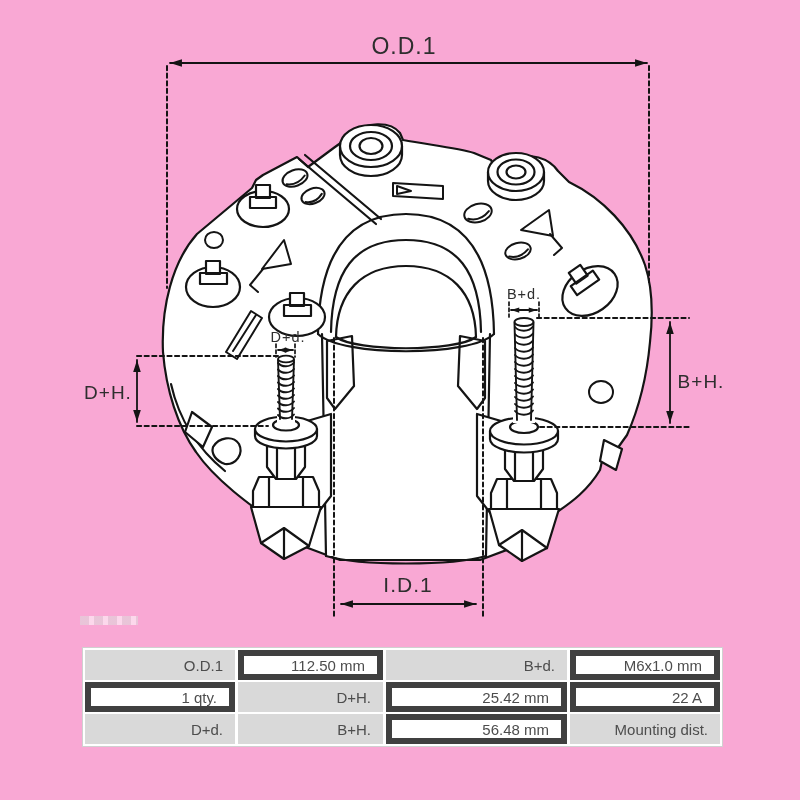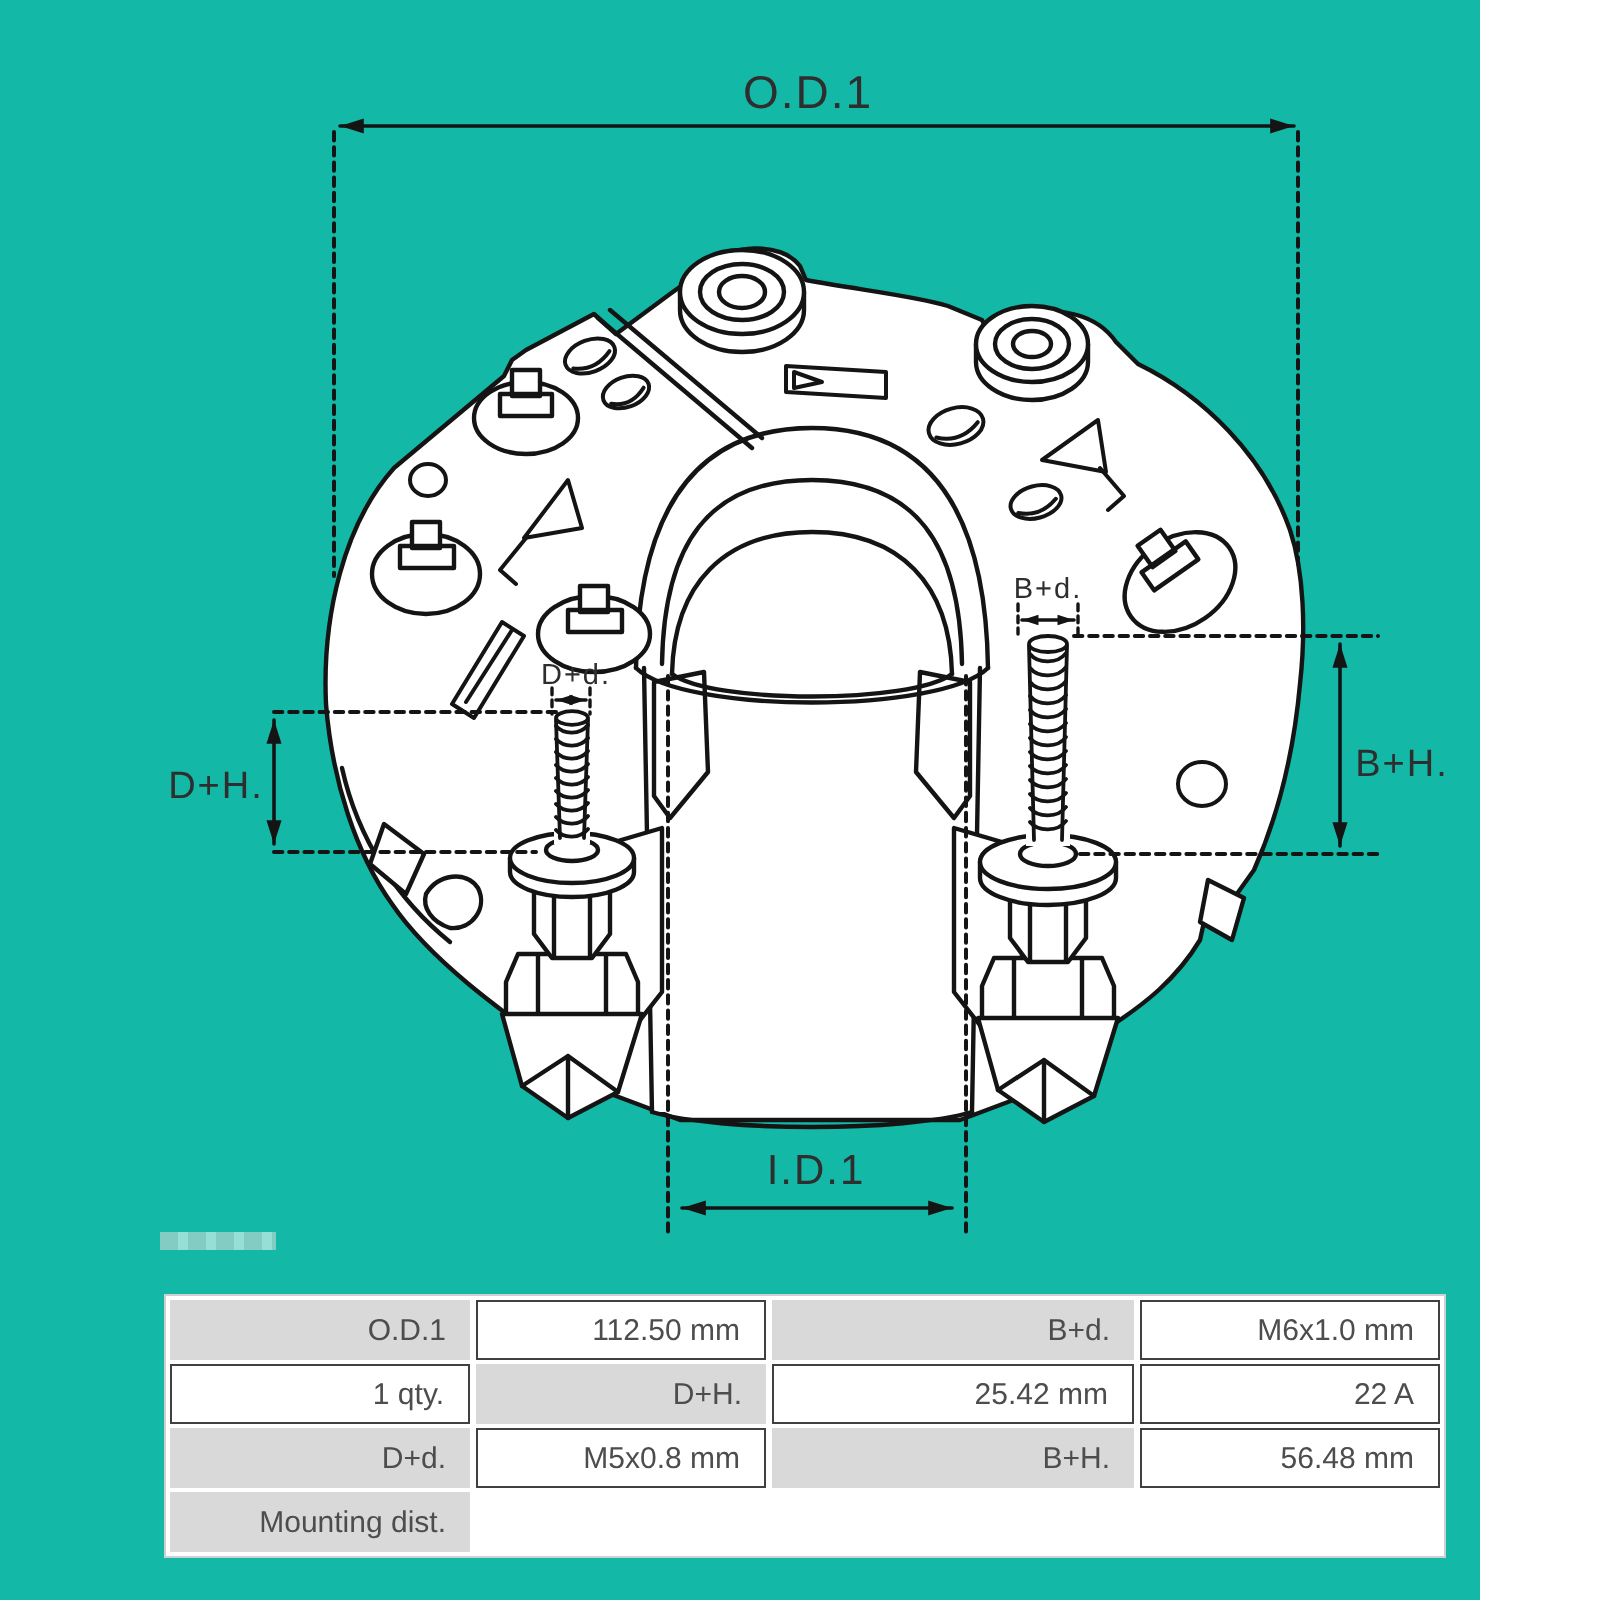--- a/index.html
+++ b/index.html
@@ -1,29 +1,29 @@
 <!DOCTYPE html>
 <html><head>
 <meta charset="utf-8">
 <style>
   html,body{margin:0;padding:0;background:#fff;}
-  .stage{position:relative;width:740px;height:800px;background:#14b8a6;overflow:hidden;
+  .stage{position:relative;width:800px;height:800px;background:#f9a8d4;overflow:hidden;
          font-family:"Liberation Sans", sans-serif;}
   .drawing{position:absolute;left:0;top:0;}
   .dimlabel{fill:#2e2e2e;letter-spacing:1px;}
   .wm{position:absolute;left:80px;top:616px;width:58px;height:9px;opacity:.55;
       background:repeating-linear-gradient(90deg,#dcdcdc 0 9px,#ffffff 9px 14px);}
   .spec-table{position:absolute;left:82px;top:647px;width:641px;box-sizing:border-box;
       border:1px solid #d0d0d0;background:#fff;padding:2px;}
   .spec-grid{display:grid;grid-template-columns:150px 145px 181px 150px;
       grid-auto-rows:30px;gap:2px 3px;}
   .cell{display:flex;align-items:center;justify-content:flex-end;
       padding-right:12px;font-size:15px;color:#4d4d4d;box-sizing:border-box;white-space:nowrap;}
   .lbl{background:#d9d9d9;}
-  .val{background:#fff;border:1px solid #404040;}
+  .val{background:#fff;border:6px solid #404040;}
 </style>
 </head>
 <body>
 
 <div class="stage">
 
   <svg class="drawing" width="800" height="640" viewBox="0 0 800 640" fill="none" stroke="#141414" stroke-width="2.2" stroke-linejoin="round" stroke-linecap="round">
     <defs>
       <marker id="ah" viewBox="0 0 12 8" refX="11.5" refY="4" markerWidth="13" markerHeight="9" orient="auto-start-reverse" markerUnits="userSpaceOnUse">
         <path d="M0.5,0.5 L11.5,4 L0.5,7.5 Z" fill="#141414" stroke="none"></path>
@@ -247,20 +247,19 @@
       <div class="cell val">112.50 mm</div>
       <div class="cell lbl">B+d.</div>
       <div class="cell val">M6x1.0 mm</div>
 
       <div class="cell val">1 qty.</div>
       <div class="cell lbl">D+H.</div>
       <div class="cell val">25.42 mm</div>
 
       <div class="cell val">22 A</div>
       <div class="cell lbl">D+d.</div>
-      <div class="cell val">M5x0.8 mm</div>
 
       <div class="cell lbl">B+H.</div>
       <div class="cell val">56.48 mm</div>
       <div class="cell lbl">Mounting dist.</div>
     </div>
   </div>
 </div>
 
 </body></html>

